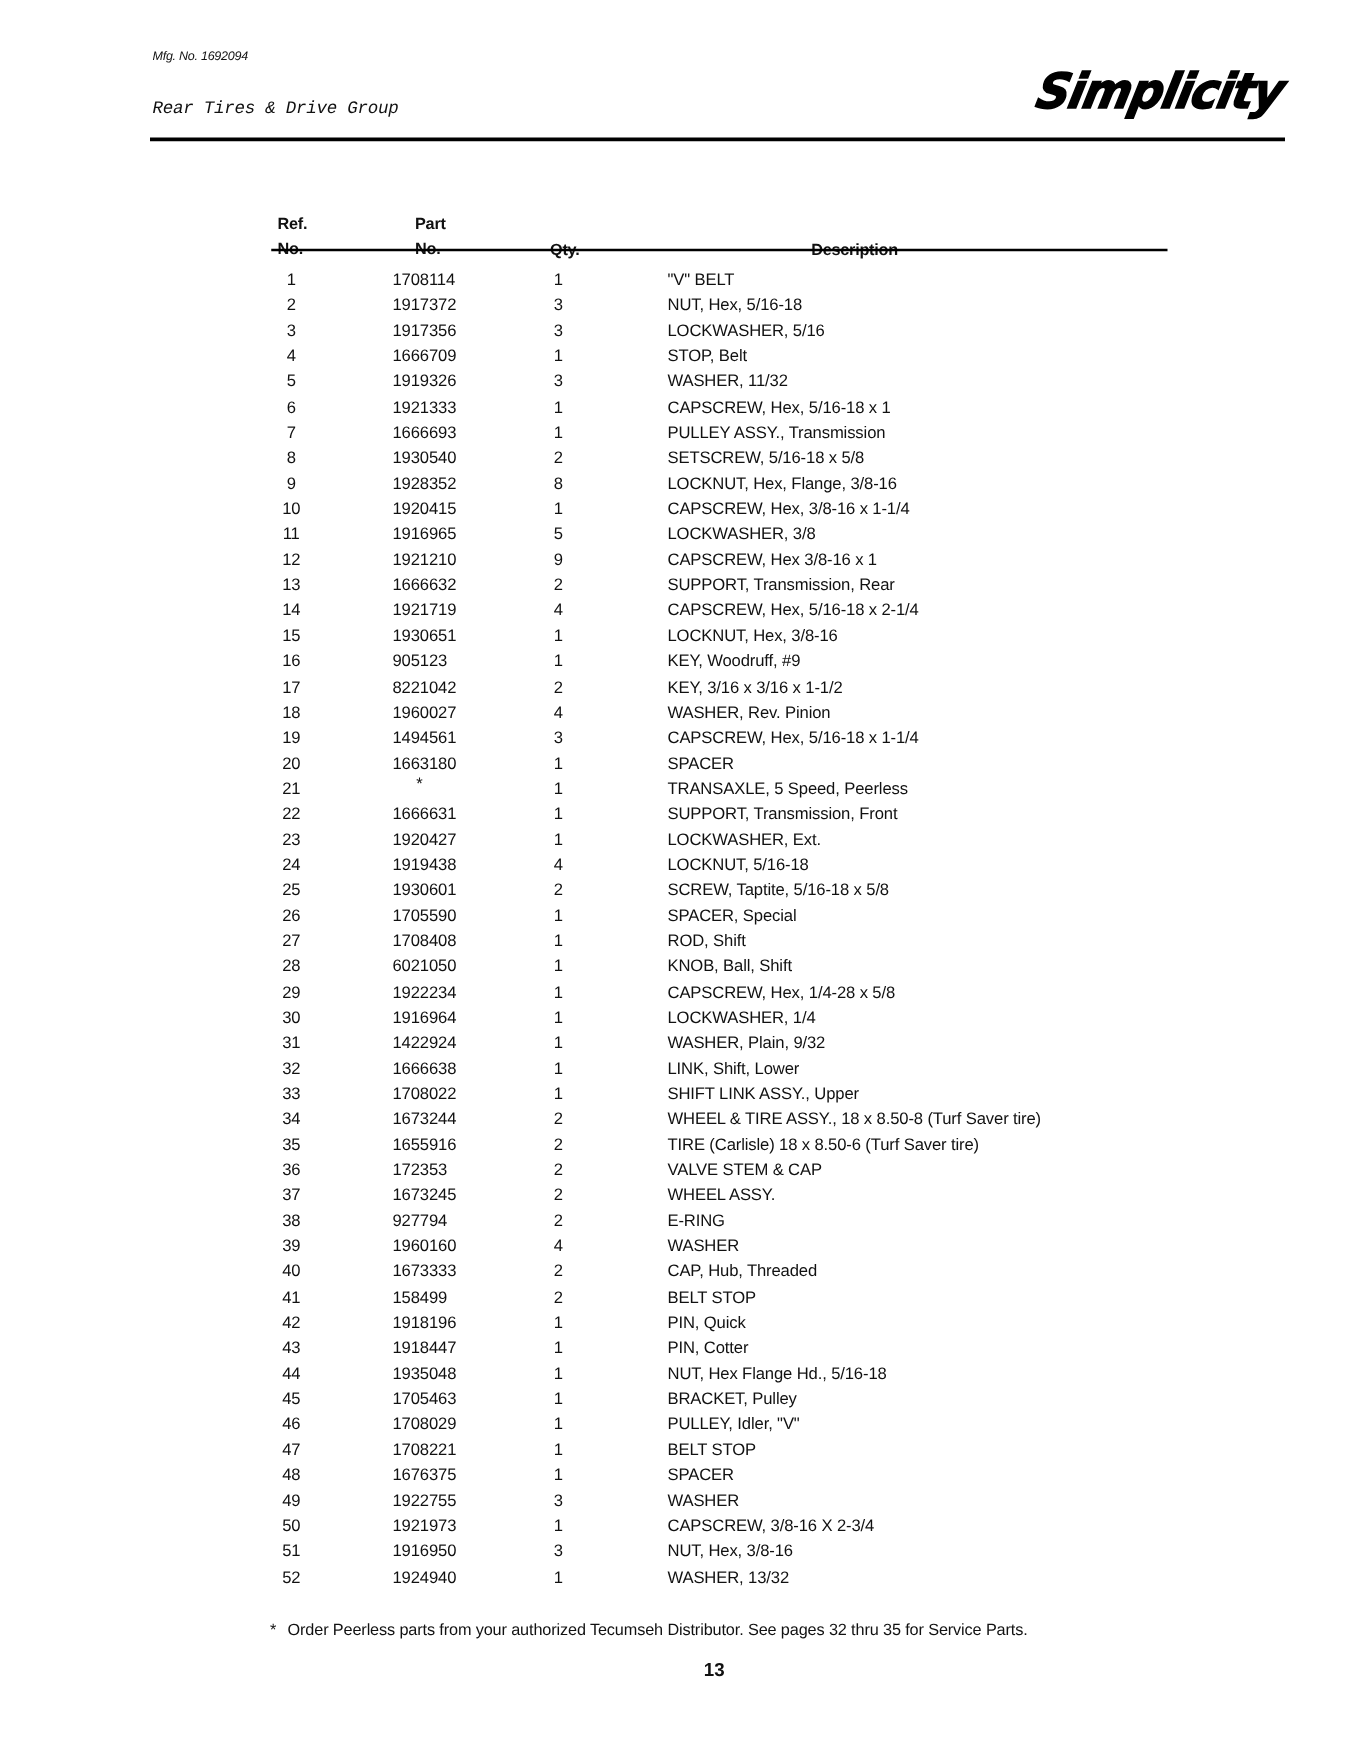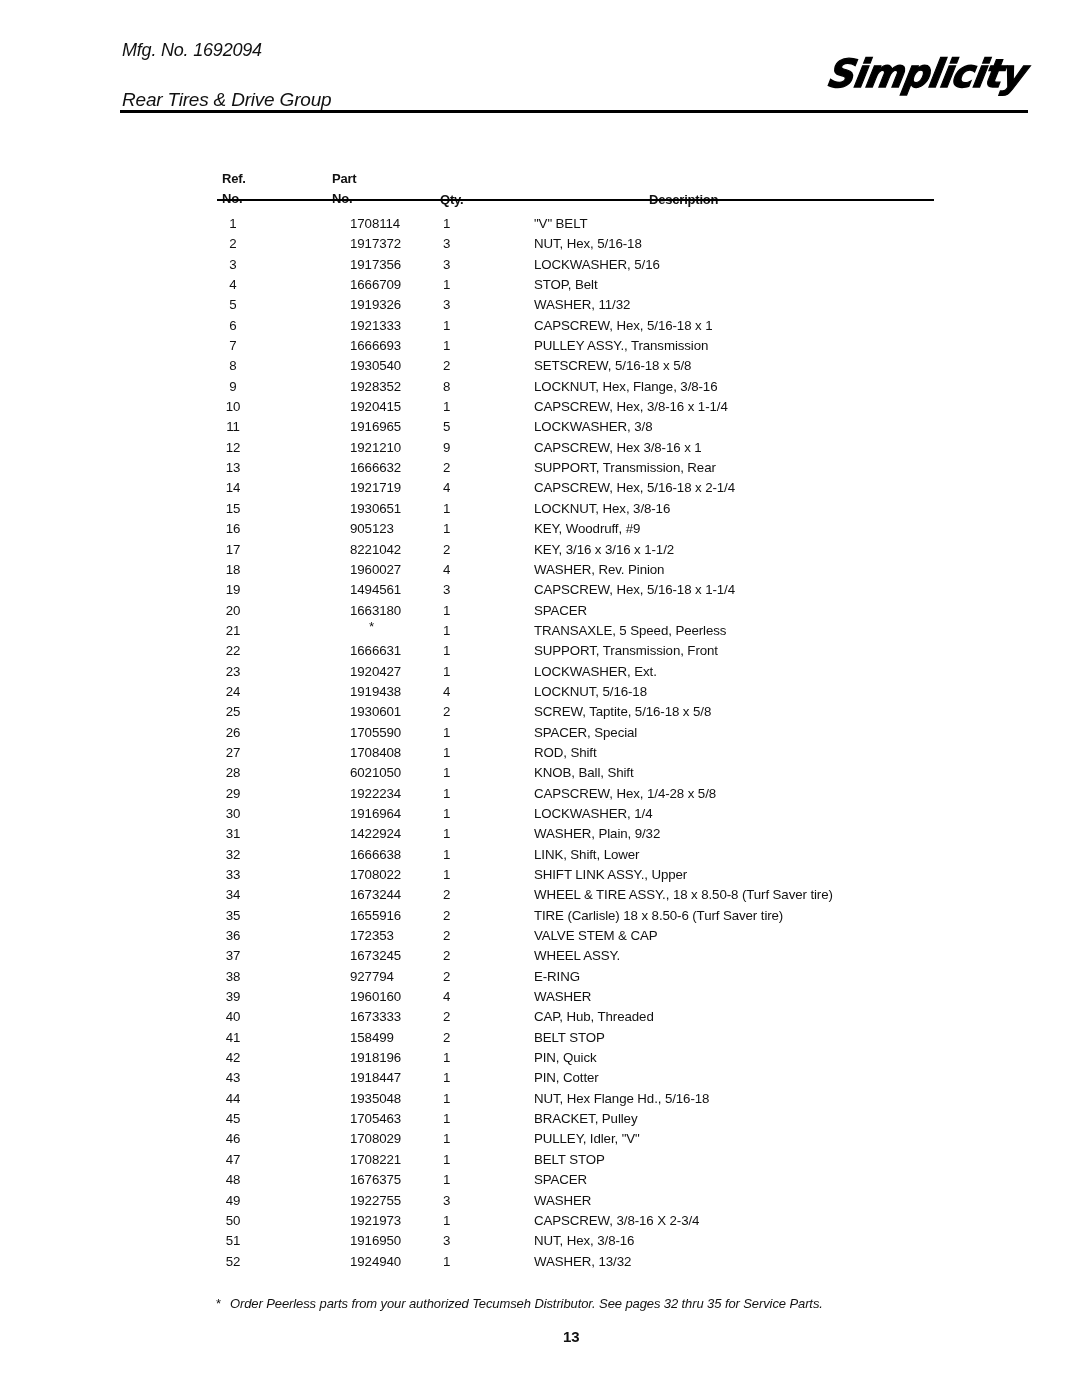--- a/index.html
+++ b/index.html
@@ -12,31 +12,32 @@
       height: 1397px;
       position: relative;
       overflow: hidden;
       font-family: "Liberation Sans", "DejaVu Sans", sans-serif;
       color: #111111;
     }
     .mfg {
       position: absolute;
       left: 122px;
       top: 40px;
-      font-size: 18px;
+      font-size: 10px;
       font-style: italic;
       letter-spacing: -0.2px;
     }
     .section-title {
       position: absolute;
       left: 122px;
-      top: 89px;
-      font-size: 19px;
+      top: 79px;
+      font-size: 14px;
       font-style: italic;
       letter-spacing: -0.2px;
+      font-family: Liberation Mono, monospace;
     }
     .brand-logo {
       position: absolute;
       left: 826px;
       top: 56px;
       font-family: "DejaVu Sans", sans-serif;
       font-weight: 900;
       font-style: italic;
       font-size: 37px;
       letter-spacing: -1px;
@@ -82,41 +83,40 @@
       font-size: 13.3px;
       line-height: 20px;
       letter-spacing: -0.1px;
     }
     .row span {
       position: absolute;
       top: 0;
       white-space: nowrap;
     }
     .c-ref { left: 222px; width: 22px; text-align: center; }
-    .c-part { left: 314px; margin-left: 36px; }
+    .c-part { left: 314px; }
     .c-qty { left: 443px; }
     .c-desc { left: 534px; }
     .footnote {
       position: absolute;
       left: 216px;
       top: 1295px;
       width: 680px;
       font-size: 13px;
       line-height: 17px;
       letter-spacing: -0.1px;
     }
     .footnote .star {
       position: absolute;
       left: 0;
       top: 0;
     }
     .footnote .text {
       display: block;
       padding-left: 14px;
-      font-style: italic;
     }
     .page-number {
       position: absolute;
       left: 563px;
       top: 1328px;
       font-size: 15px;
       font-weight: bold;
     }
   </style>
 </head>

